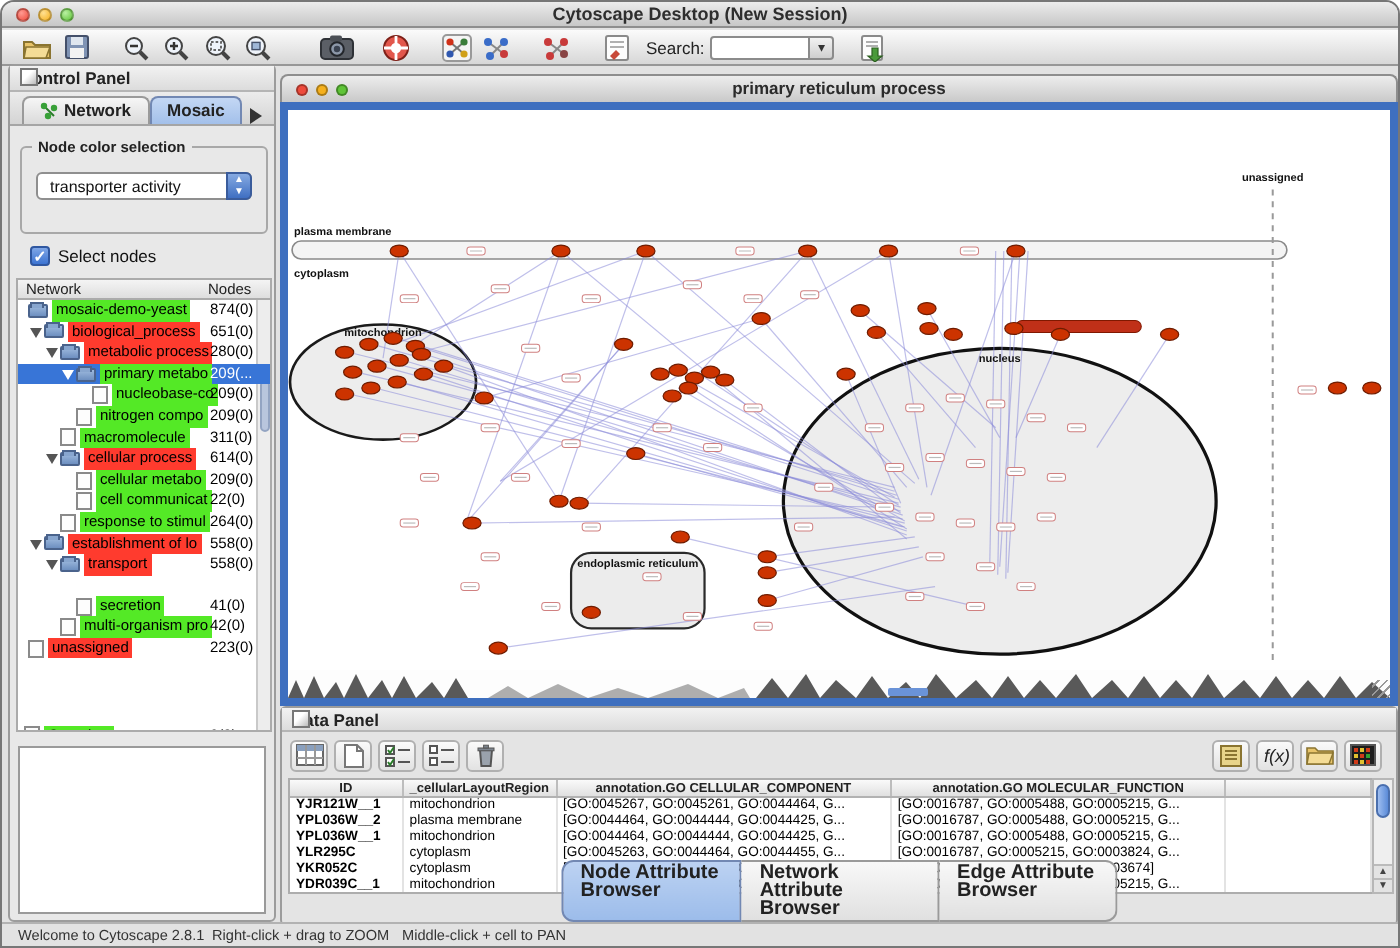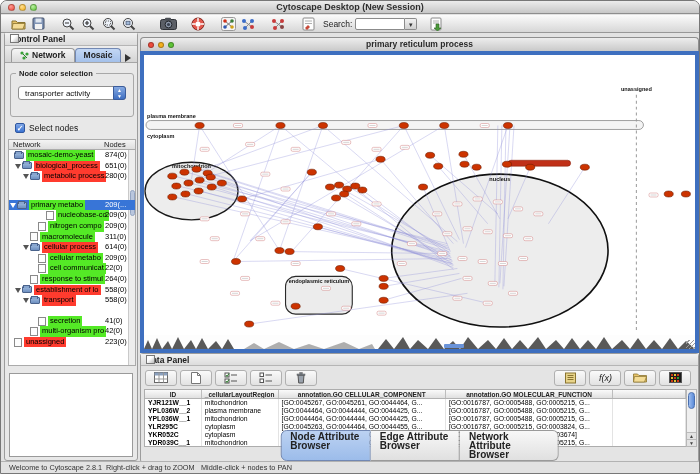--- a/index.html
+++ b/index.html
@@ -96,21 +96,21 @@
   .grip{position:absolute;right:0px;bottom:0px;width:9px;height:9px;
     background:repeating-linear-gradient(135deg,transparent 0 2px,#9a9a9a 2px 3px);}
   
   .dpanel{position:absolute;left:139px;top:352px;width:559px;height:110px;background:#e4e4e4;
     border:1px solid #9c9c9c;border-radius:3px;}
   .dp-head{position:relative;height:12px;background:linear-gradient(#f2f2f2,#dcdcdc);
     border-bottom:1px solid #b5b5b5;}
   .dp-head span{position:absolute;left:5px;top:1px;font-size:8.5px;font-weight:bold;color:#222;}
   .dp-toolbar{position:absolute;left:0;top:13px;width:100%;height:21px;display:flex;align-items:center;
     padding:0 4px;}
-  .dpi{width:32px;height:16px;border:1px solid #b0b0b0;border-radius:3px;margin-right:3px;
+  .dpi{width:19px;height:16px;border:1px solid #b0b0b0;border-radius:3px;margin-right:3px;
     background:linear-gradient(#fafafa,#e2e2e2);display:flex;align-items:center;justify-content:center;}
   .dp-sp{flex:1;}
   .dtable{position:absolute;left:3px;top:35px;width:543px;height:58px;background:#fff;border:1px solid #adadad;overflow:hidden;}
   .dhead{display:flex;height:9px;background:linear-gradient(#fafafa,#e0e0e0);border-bottom:1px solid #b2b2b2;}
   .dhead div{font-size:6.5px;font-weight:bold;color:#222;text-align:center;overflow:hidden;
     white-space:nowrap;border-right:1px solid #bdbdbd;line-height:9px;}
   .drow{display:flex;height:8px;}
   .drow div{font-size:6.8px;color:#000;white-space:nowrap;overflow:hidden;line-height:8px;
     border-right:1px solid #e3e3e3;padding-left:3px;}
   .drow .c0{font-weight:bold;}
@@ -316,21 +316,21 @@
           <span class="tval">651(0)</span>
         </div>
         <div class="trow" style="padding-left: 13px;">
           <span class="tri">
             <i></i>
           </span>
           <span class="ticon tfolder"></span>
           <span class="tlabel red">metabolic process</span>
           <span class="tval">280(0)</span>
         </div>
-        <div class="trow sel" style=" margin-top: 18px;">
+        <div class="trow sel" style="padding-left: 21px;">
           <span class="tri">
             <i></i>
           </span>
           <span class="ticon tfolder"></span>
           <span class="tlabel green">primary metabo</span>
           <span class="tval">209(...</span>
         </div>
         <div class="trow" style="padding-left: 29px;">
           <span class="tri"></span>
           <span class="ticon tfile"></span>
@@ -790,23 +790,23 @@
           <div class="c4" style="width: 73px;"></div>
         </div>
       </div>
     <div class="dvs">
       <span class="thumb"></span>
       <span class="arr" style="bottom:7px;">▲</span>
       <span class="arr" style="bottom:0;">▼</span>
     </div>
     <div class="dtabs" id="dtabs">
         <div class="dtab active">Node Attribute Browser</div>
+        <div class="dtab">Network Attribute Browser</div>
         <div class="dtab">Edge Attribute Browser</div>
-        <div class="dtab">Network Attribute Browser</div>
       </div>
   </div>
 
   <div class="statusbar">
     <span class="st0">Welcome to Cytoscape 2.8.1</span>
     <span class="st1">Right-click + drag to ZOOM</span>
-    <span class="st2">Middle-click + nodes to PAN</span>
+    <span class="st2">Middle-click + cell to PAN</span>
   </div>
 </div>
 
 </body></html>

